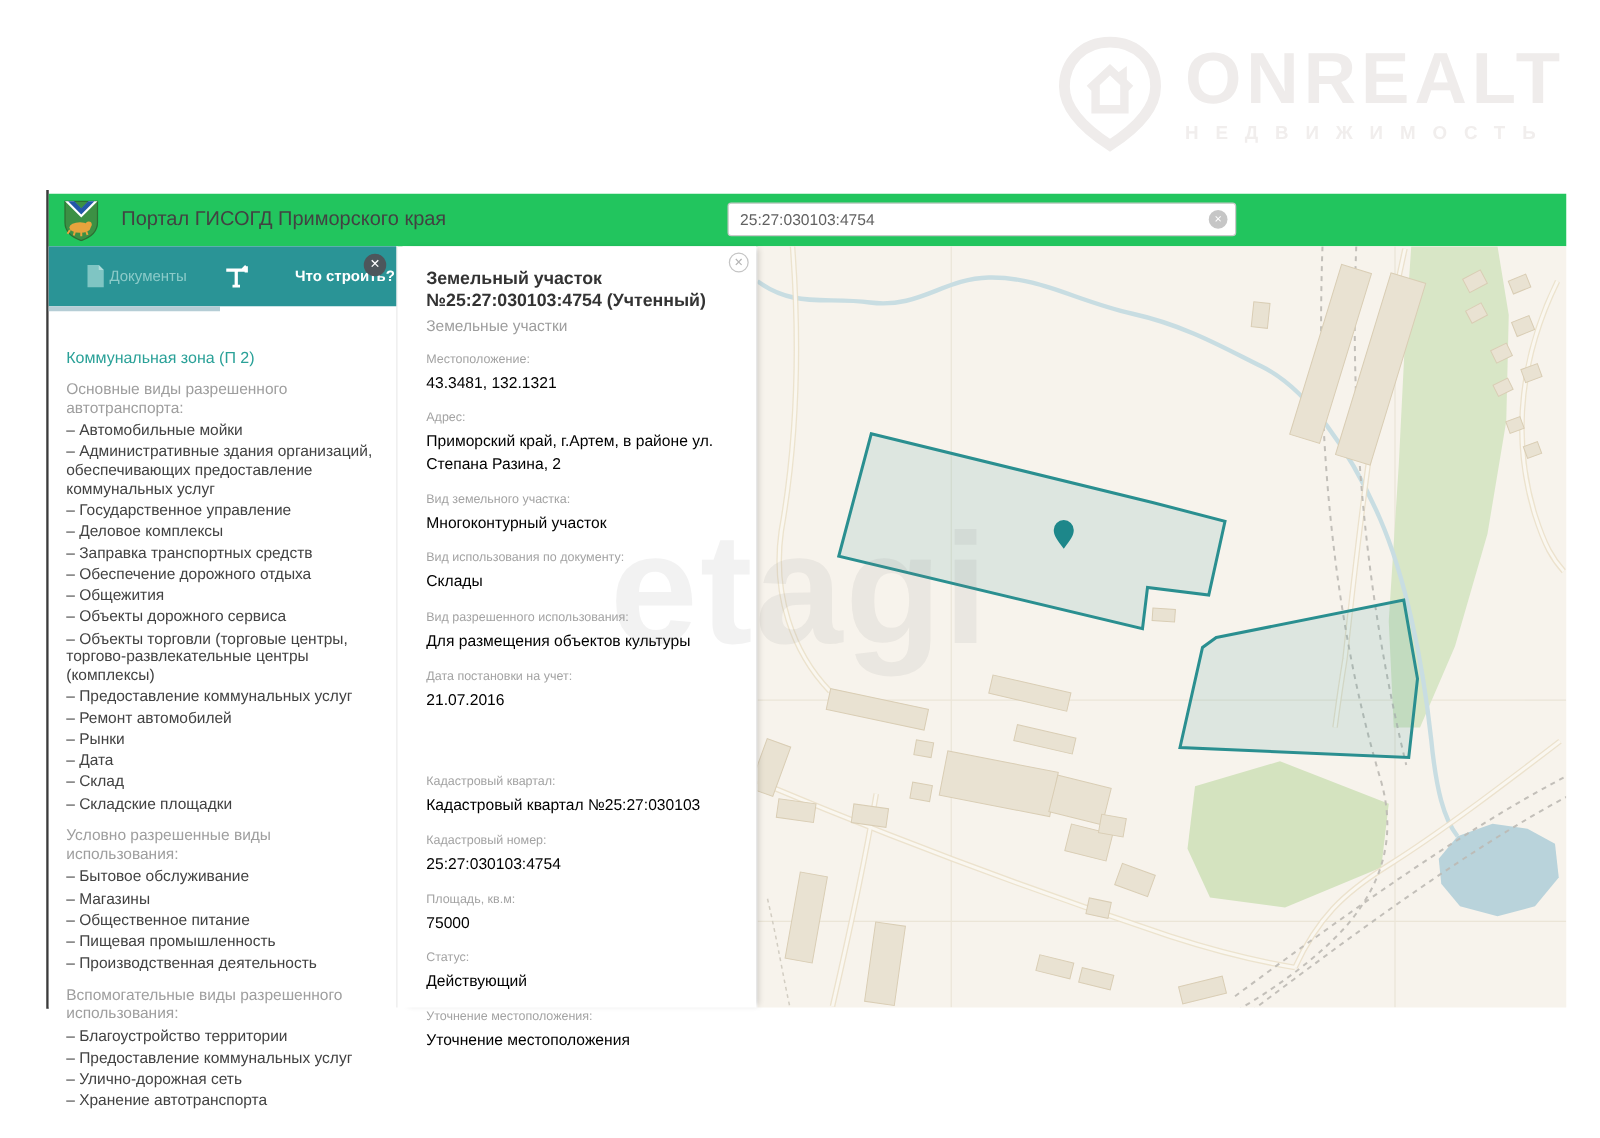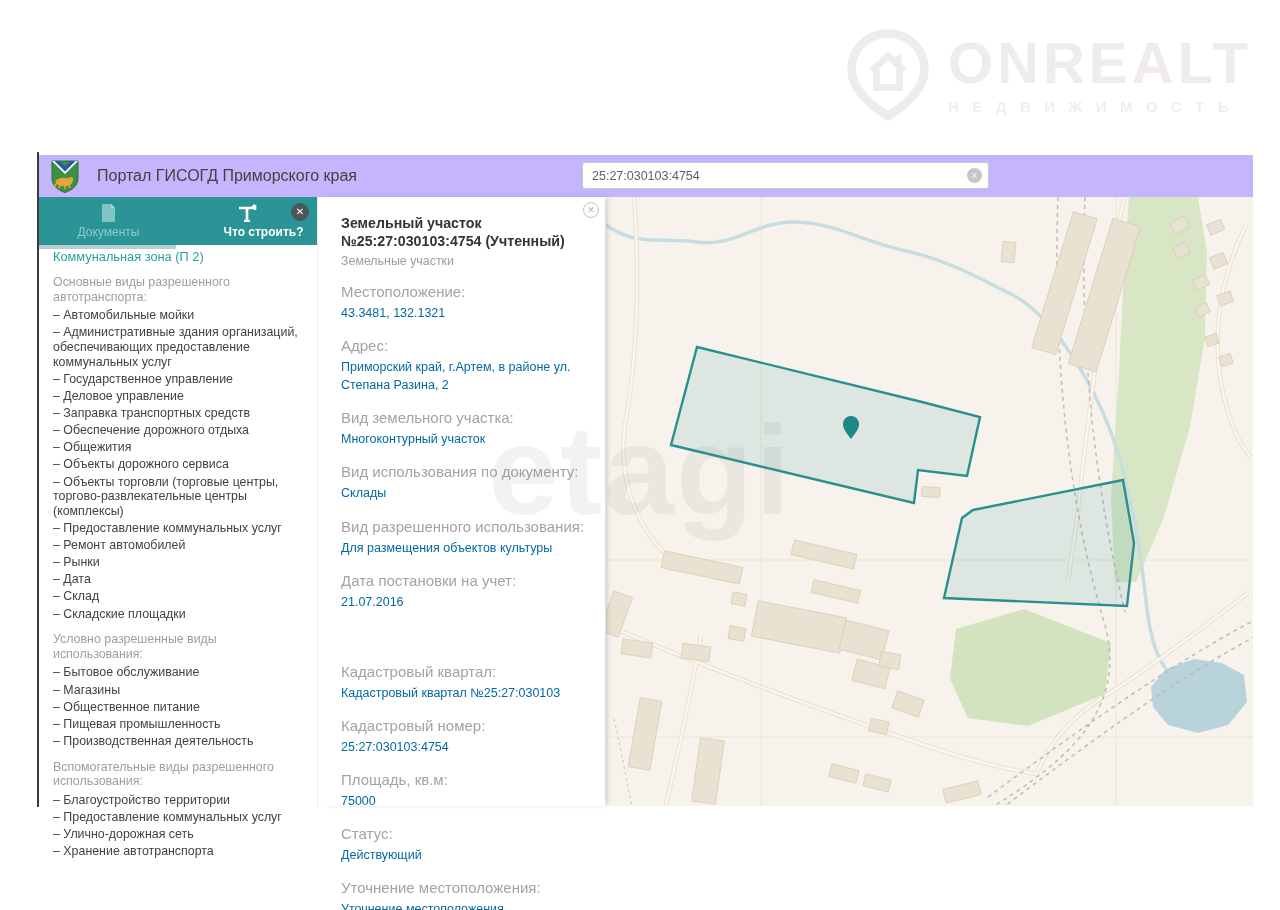--- a/index.html
+++ b/index.html
@@ -7,51 +7,51 @@
 
   
   .onrealt { position:absolute; top:26px; right:28px; display:flex; align-items:center; gap:12px; pointer-events:none; }
   .onrealt .pin { width:96px; height:96px; }
   .onrealt .txt { display:flex; flex-direction:column; }
   .onrealt .brand { font-size:58px; font-weight:800; letter-spacing:4px; color:#efeceb; line-height:1; }
   .onrealt .sub { font-size:15px; font-weight:700; letter-spacing:13.5px; color:#f1eeed; margin-top:6px; }
 
   
   .left-line { position:absolute; left:37px; top:152px; width:2px; height:655px; background:#3b3b3b; }
-  .header { position:absolute; left:39px; top:155px; width:1214px; height:42px; background:#c4b5fd; display:flex; align-items:center; }
+  .header { position:absolute; left:39px; top:155px; width:1214px; height:42px; background:#22c55e; display:flex; align-items:center; }
   .crest { width:28px; height:33px; margin-left:12px; }
   .app-title { font-size:16px; color:#424242; margin-left:18px; }
   .search-wrap { position:absolute; left:543px; top:7px; width:407px; height:27px; }
   .search-input { width:100%; height:100%; border:1px solid #c9c9c9; border-radius:3px; padding:0 30px 0 9px; font-size:12.5px; color:#616161; font-family:"Liberation Sans", sans-serif; outline:none; }
   .search-clear { position:absolute; right:7px; top:6px; width:15px; height:15px; border-radius:50%; background:#c6c6c6; color:#fff; font-size:10px; line-height:15px; text-align:center; cursor:pointer; }
 
   
   .sidebar { position:absolute; left:39px; top:197px; width:279px; height:609px; background:#fff; border-right:1px solid #ececec; }
   .sb-head { position:relative; height:48px; background:#2a9496; display:flex; }
-  .sb-tab { flex:1; display:flex; flex-direction:column; align-items:center; justify-content:center; gap:3px; cursor:pointer; }
+  .sb-tab { flex:1; display:flex; flex-direction:row; align-items:center; justify-content:center; gap:3px; cursor:pointer; }
   .sb-tab .lbl { font-size:12px; font-weight:700; }
   .tab-docs .lbl { color:#8ccbc9; font-weight:400; }
   .tab-build .lbl { color:#ffffff;margin-left:32px; }
   .sb-close { position:absolute; top:6px; right:8px; width:18px; height:18px; border-radius:50%; background:#4d565b; color:#fff; font-size:10px; line-height:18px; text-align:center; cursor:pointer; }
   .sb-underline { position:absolute; left:0; top:48px; width:137px; height:4px; background:#b5cdd5; }
-  .sb-body { padding:4px 14px 10px 14px; font-size:12.4px; line-height:1.18; }
+  .sb-body { padding:33px 14px 10px 14px; font-size:12.4px; line-height:1.18; }
   .zone-link { color:#2aa198; font-size:12.8px; margin-bottom:4px; cursor:pointer; }
   .section-heading { color:#9e9e9e; margin:11px 0 4px 0; }
   .use-item { color:#424242; margin-bottom:2.5px; }
 
   
   .details { position:absolute; left:322px; top:197px; width:283px; height:609px; background:#fff; box-shadow:3px 0 5px -1px rgba(0,0,0,0.18); z-index:3; }
   .dt-close { position:absolute; top:5px; right:6px; width:16px; height:16px; border:1px solid #c5c5c5; border-radius:50%; color:#b3b3b3; font-size:9px; line-height:14px; text-align:center; cursor:pointer; background:#fff; }
   .dt-body { padding:17px 20px 10px 19px; }
   .dt-title { font-size:14.2px; font-weight:700; color:#333; line-height:1.3; }
   .dt-sub { font-size:12.4px; color:#9e9e9e; margin-top:3px; }
   .field { margin-top:13px; }
   .field.gap { margin-top:50px; }
-  .f-label { font-size:15px; color:#a3a3a3; line-height:1.4; }
-  .f-value { font-size:12.5px; color:#0369a1; line-height:1.45; margin-top:2px; }
+  .f-label { font-size:10px; color:#a3a3a3; line-height:1.4; }
+  .f-value { font-size:12.5px; color:#000000; line-height:1.45; margin-top:2px; }
 
   
   .map { position:absolute; left:606px; top:197px; width:647px; height:609px; background:#f7f3ec; overflow:hidden; }
   .map svg { display:block; }
   .parcel { fill:rgba(46,143,144,0.13); stroke:#2a8f90; stroke-width:2.4; }
   .bld { fill:#e9e2d2; stroke:#d9cdb4; stroke-width:0.8; }
 
   
   .etagi { position:absolute; left:488px; top:398px; font-size:126px; font-weight:700; color:rgba(125,125,125,0.10); letter-spacing:2px; z-index:6; pointer-events:none; }
 </style>
@@ -106,21 +106,21 @@
     <div class="sb-close">✕</div>
   </div>
   <div class="sb-underline"></div>
   <div class="sb-body">
     <div class="zone-link">Коммунальная зона (П 2)</div>
     <div>
         <div class="section-heading">Основные виды разрешенного автотранспорта:</div>
         <div class="use-item">– Автомобильные мойки</div>
         <div class="use-item">– Административные здания организаций, обеспечивающих предоставление коммунальных услуг</div>
         <div class="use-item">– Государственное управление</div>
-        <div class="use-item">– Деловое управление</div>
+        <div class="use-item">– Деловое комплексы</div>
         <div class="use-item">– Заправка транспортных средств</div>
         <div class="use-item">– Обеспечение дорожного отдыха</div>
         <div class="use-item">– Общежития</div>
         <div class="use-item">– Объекты дорожного сервиса</div>
         <div class="use-item">– Объекты торговли (торговые центры, торгово-развлекательные центры (комплексы)</div>
         <div class="use-item">– Предоставление коммунальных услуг</div>
         <div class="use-item">– Ремонт автомобилей</div>
         <div class="use-item">– Рынки</div>
         <div class="use-item">– Дата</div>
         <div class="use-item">– Склад</div>

